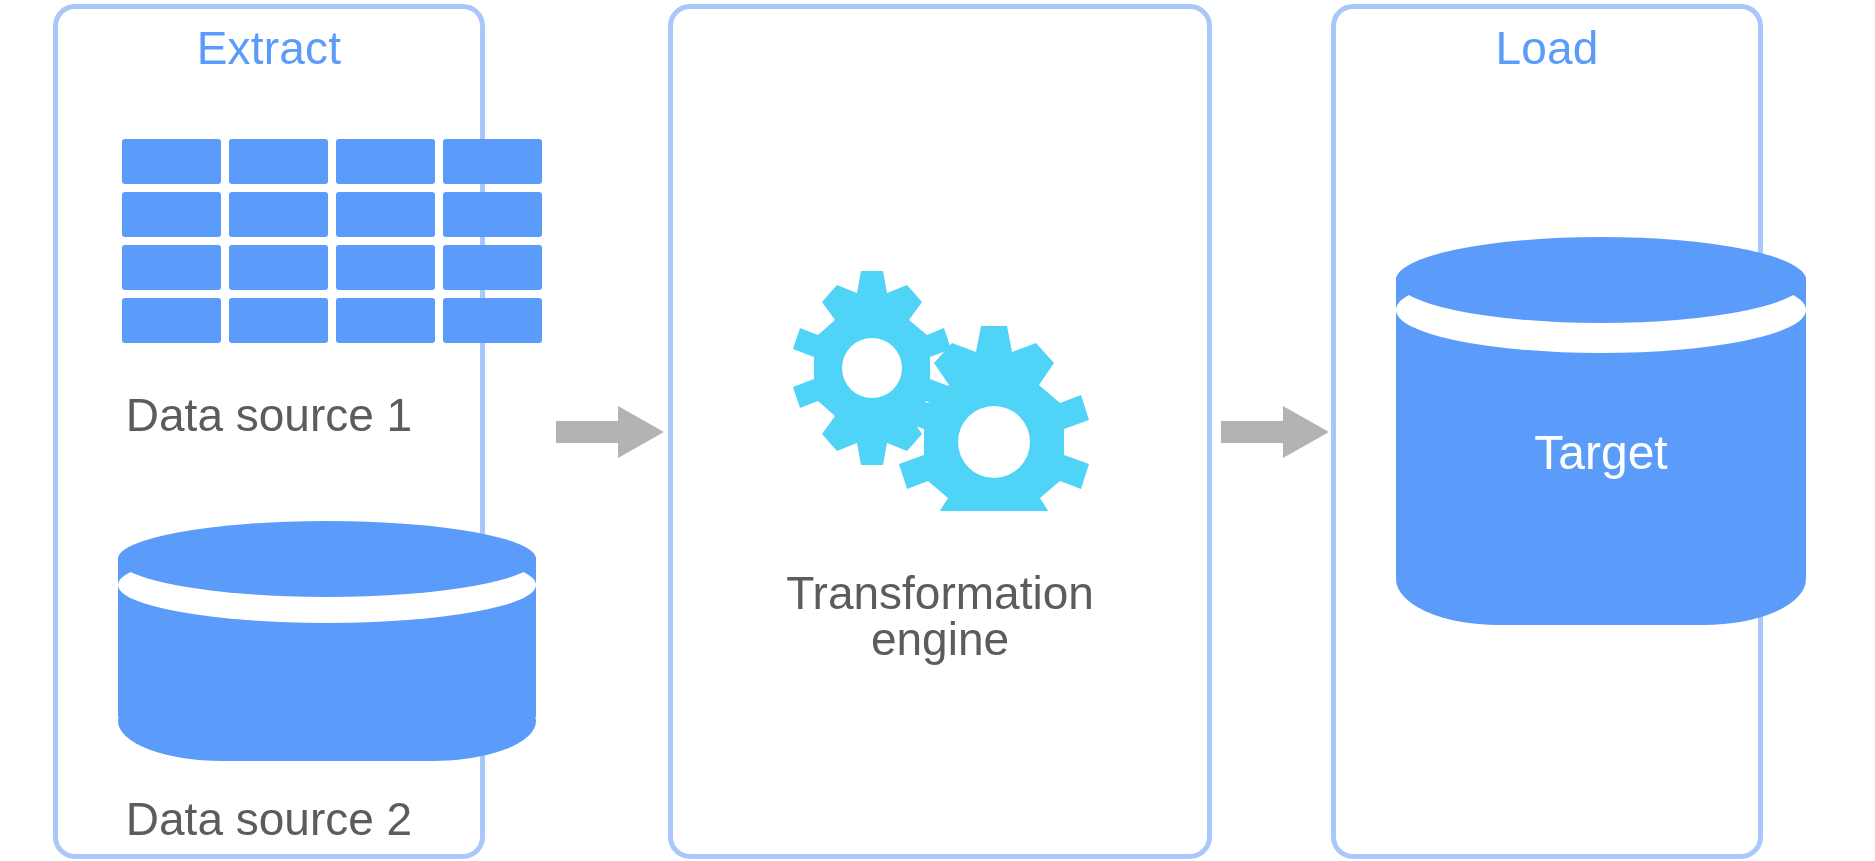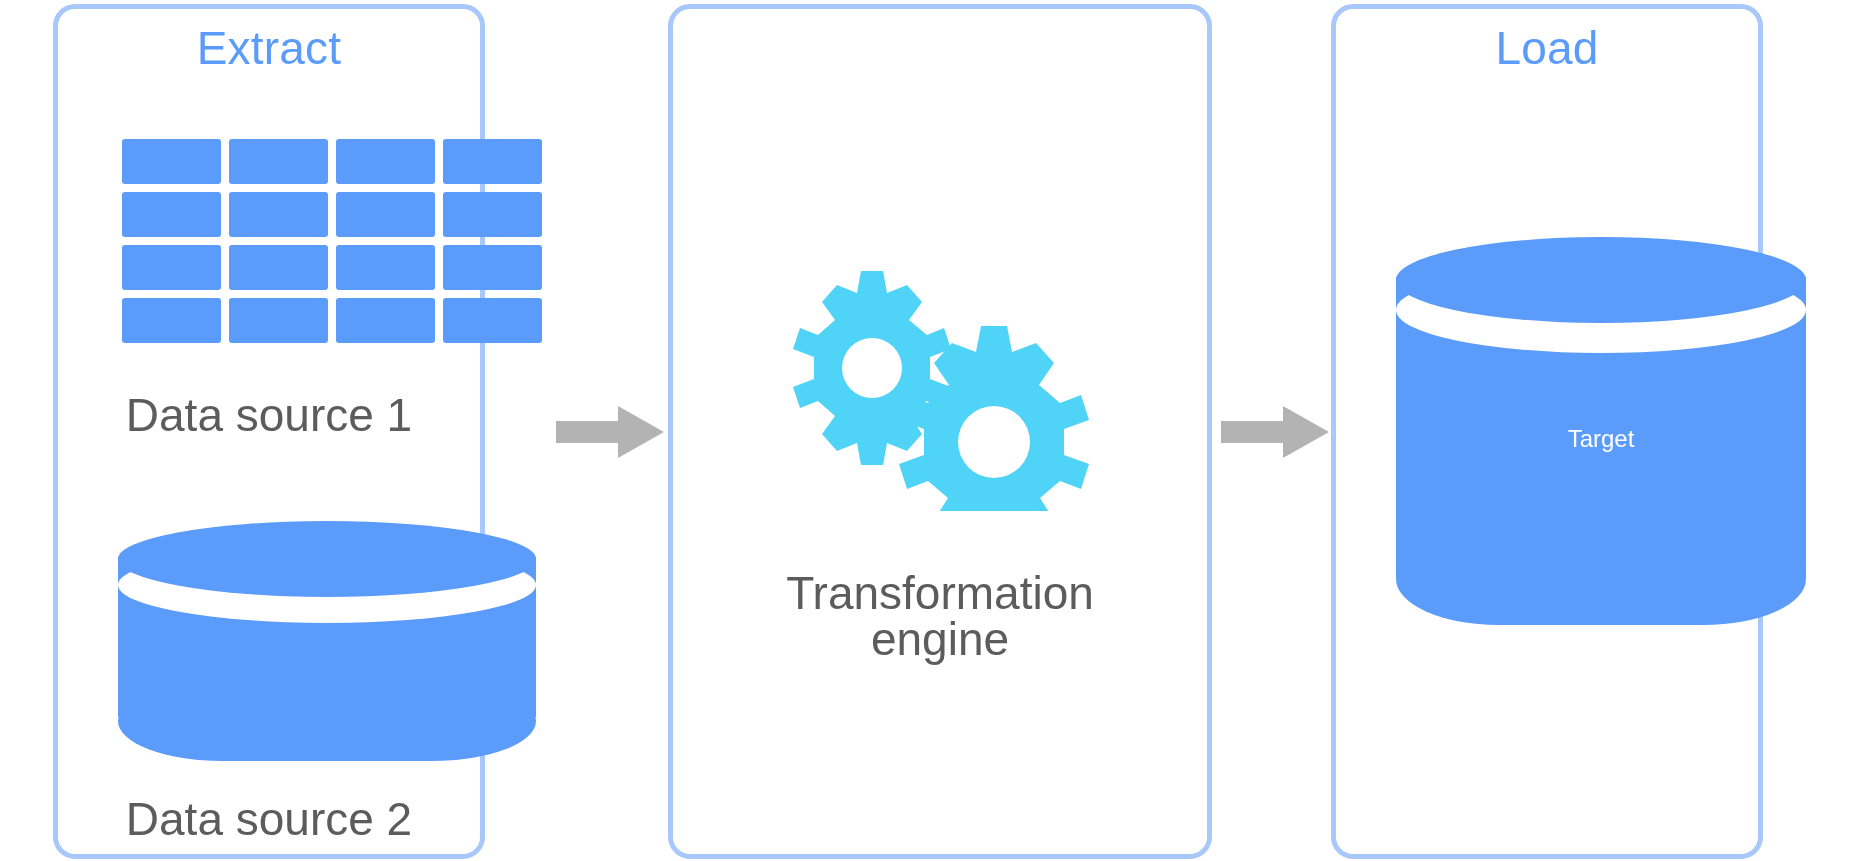--- a/index.html
+++ b/index.html
@@ -107,21 +107,21 @@
     left: 0;
     background: #ffffff;
     border-radius: 50%;
   }
   .cyl-label {
     position: absolute;
     left: 0;
     right: 0;
     text-align: center;
     color: #ffffff;
-    font-size: 24px;
+    font-size: 48px;
     font-weight: 400;
   }
 
   
   .gears {
     position: absolute;
     left: 110px;
     top: 262px;
     width: 330px;
     height: 240px;

